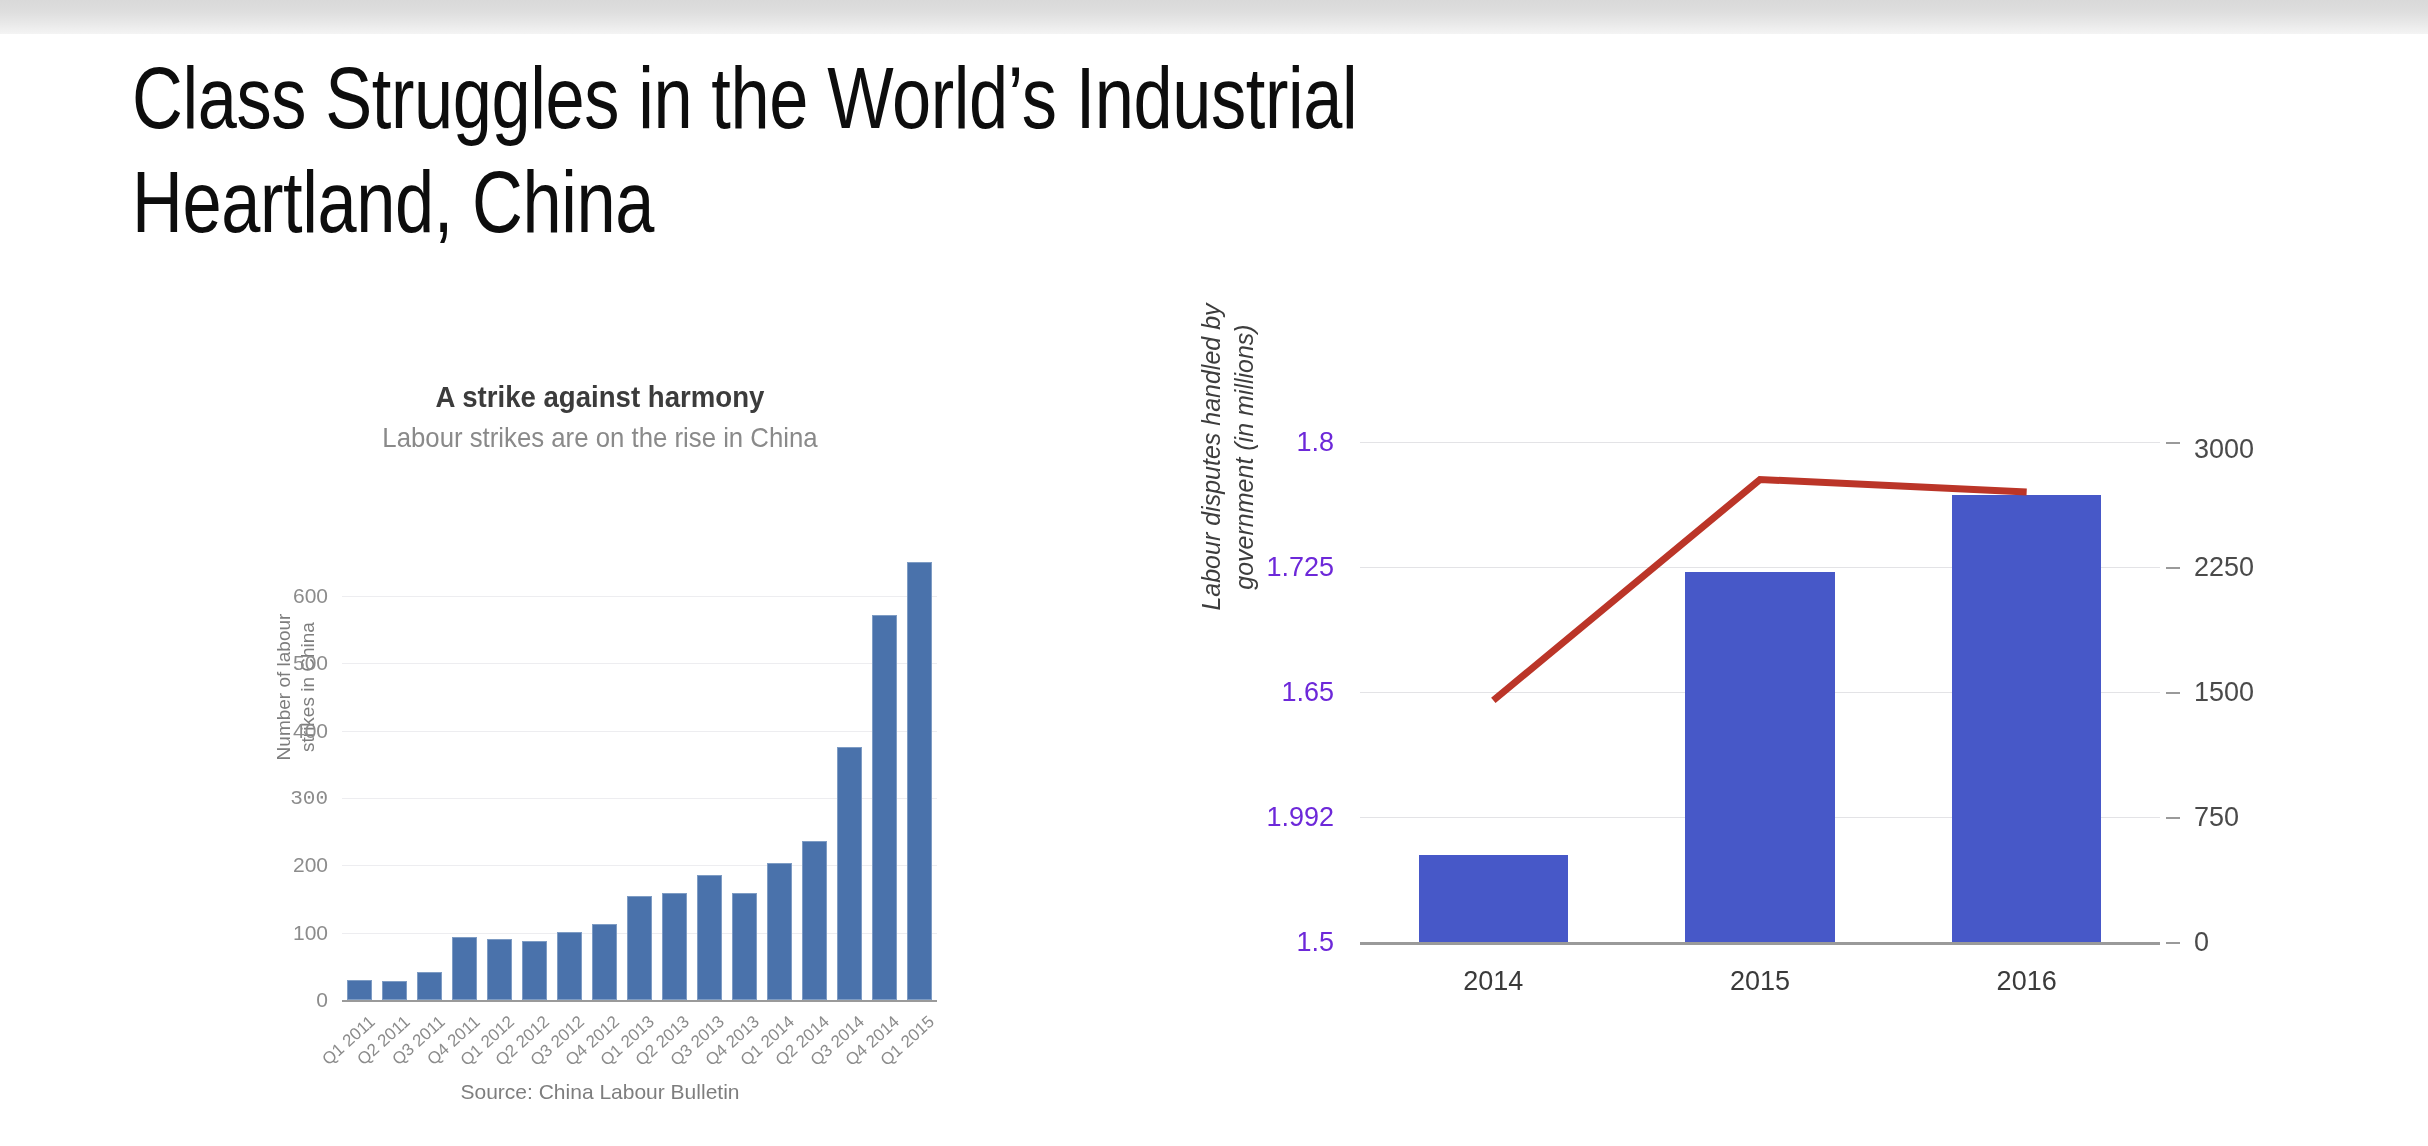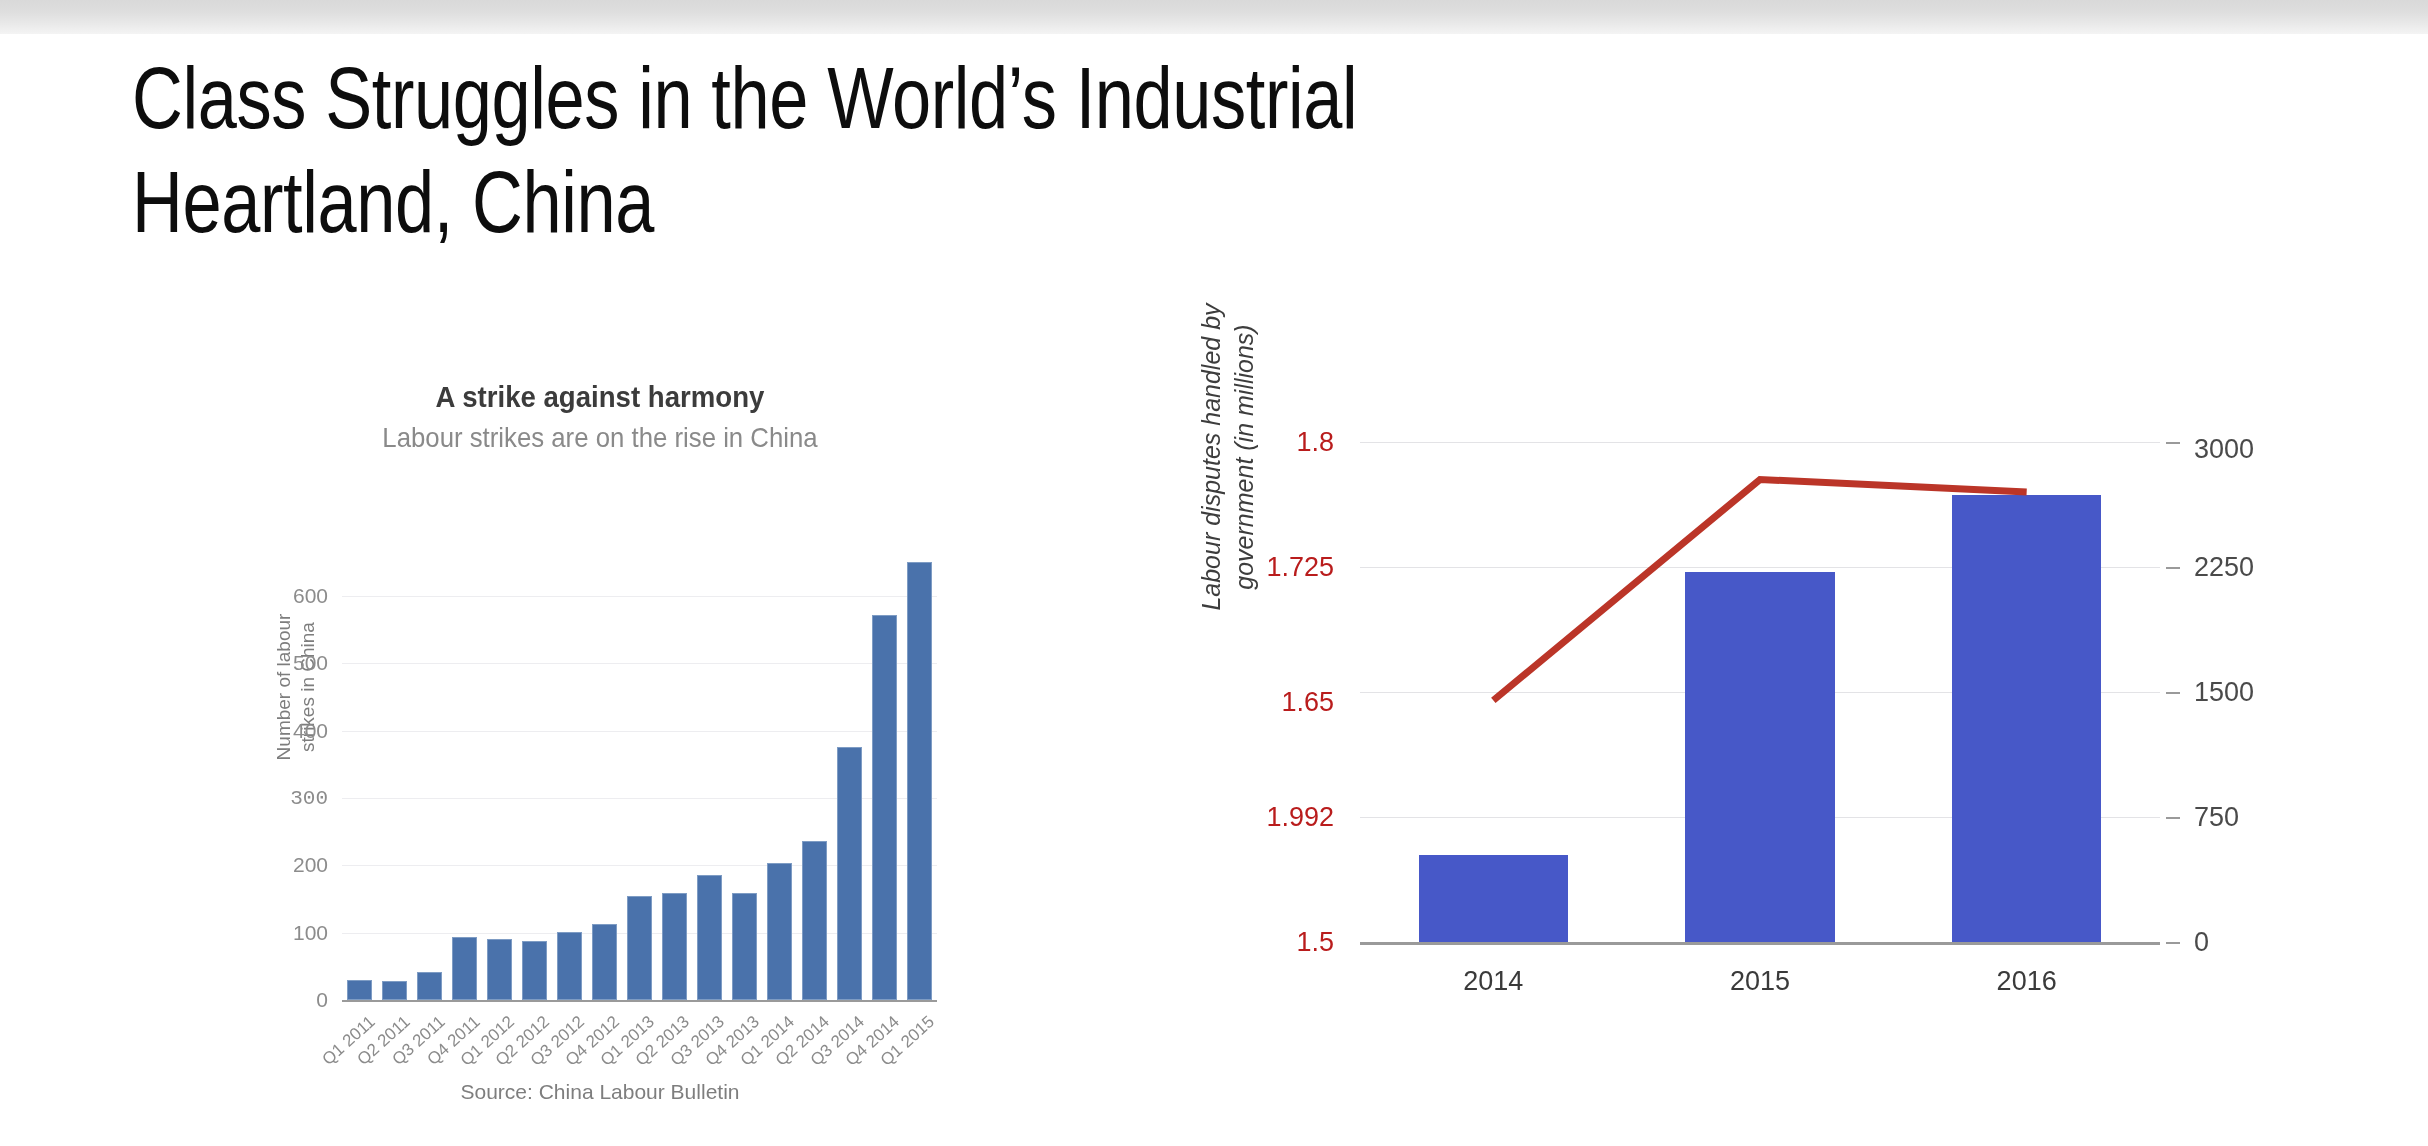--- a/index.html
+++ b/index.html
@@ -77,21 +77,21 @@
   .lg-line{width:72px;height:7px;border-radius:1px;}
   .lg-text{font-size:30px;color:#3b3b3b;}
   #rc-plot{left:210px;top:82px;width:800px;height:500px;}
   #rc-ylabel-left{
     position:absolute;left:-165px;top:180px;
     font-size:25px;font-style:italic;color:#3d3d3d;line-height:1.3;
     transform:rotate(-90deg);transform-origin:left top;
     white-space:pre-line;text-align:center;width:330px;
   }
   #right-chart .ytl{
-    font-size:27px;color:#b91c1c;text-align:right;
+    font-size:27px;color:#6d28d9;text-align:right;
     transform:translateY(-50%);
   }
   #right-chart .ytr{
     font-size:27px;color:#4a4a4a;text-align:left;
     transform:translateY(-50%);
   }
   #right-chart .xt{
     font-size:27px;font-weight:normal;color:#3a3a3a;text-align:center;
   }
   #rc-line{position:absolute;left:0;top:0;overflow:visible;}
@@ -183,21 +183,21 @@
     <div id="rc-grid">
         <div class="gridline strong" style="top: 500px; width: 800px; background: rgb(154, 154, 154); height: 3px;"></div>
         <div class="gridline strong" style="top: 375px; width: 800px;"></div>
         <div class="gridline strong" style="top: 250px; width: 800px;"></div>
         <div class="gridline strong" style="top: 125px; width: 800px;"></div>
         <div class="gridline strong" style="top: 0px; width: 800px;"></div>
       </div>
     <div id="rc-yticks-left">
         <div class="tick-label ytl" style="top: 500px; right: 826px;">1.5</div>
         <div class="tick-label ytl" style="top: 375px; right: 826px;">1.992</div>
-        <div class="tick-label ytl" style="top: 260px; right: 826px; text-align: right;">1.65</div>
+        <div class="tick-label ytl" style="top: 250px; right: 826px; text-align: right;">1.65</div>
         <div class="tick-label ytl" style="top: 125px; right: 826px;">1.725</div>
         <div class="tick-label ytl" style="top: 0px; right: 826px;">1.8</div>
       </div>
     <div id="rc-yticks-right">
         <div class="tick-label ytr" style="top: 500px; left: 834px;">0</div>
         <div class="axis-line" style="top: 500px; left: 806px; width: 14px; height: 2px;"></div>
         <div class="tick-label ytr" style="top: 375px; left: 834px;">750</div>
         <div class="axis-line" style="top: 375px; left: 806px; width: 14px; height: 2px;"></div>
         <div class="tick-label ytr" style="top: 250px; left: 834px;">1500</div>
         <div class="axis-line" style="top: 250px; left: 806px; width: 14px; height: 2px;"></div>

